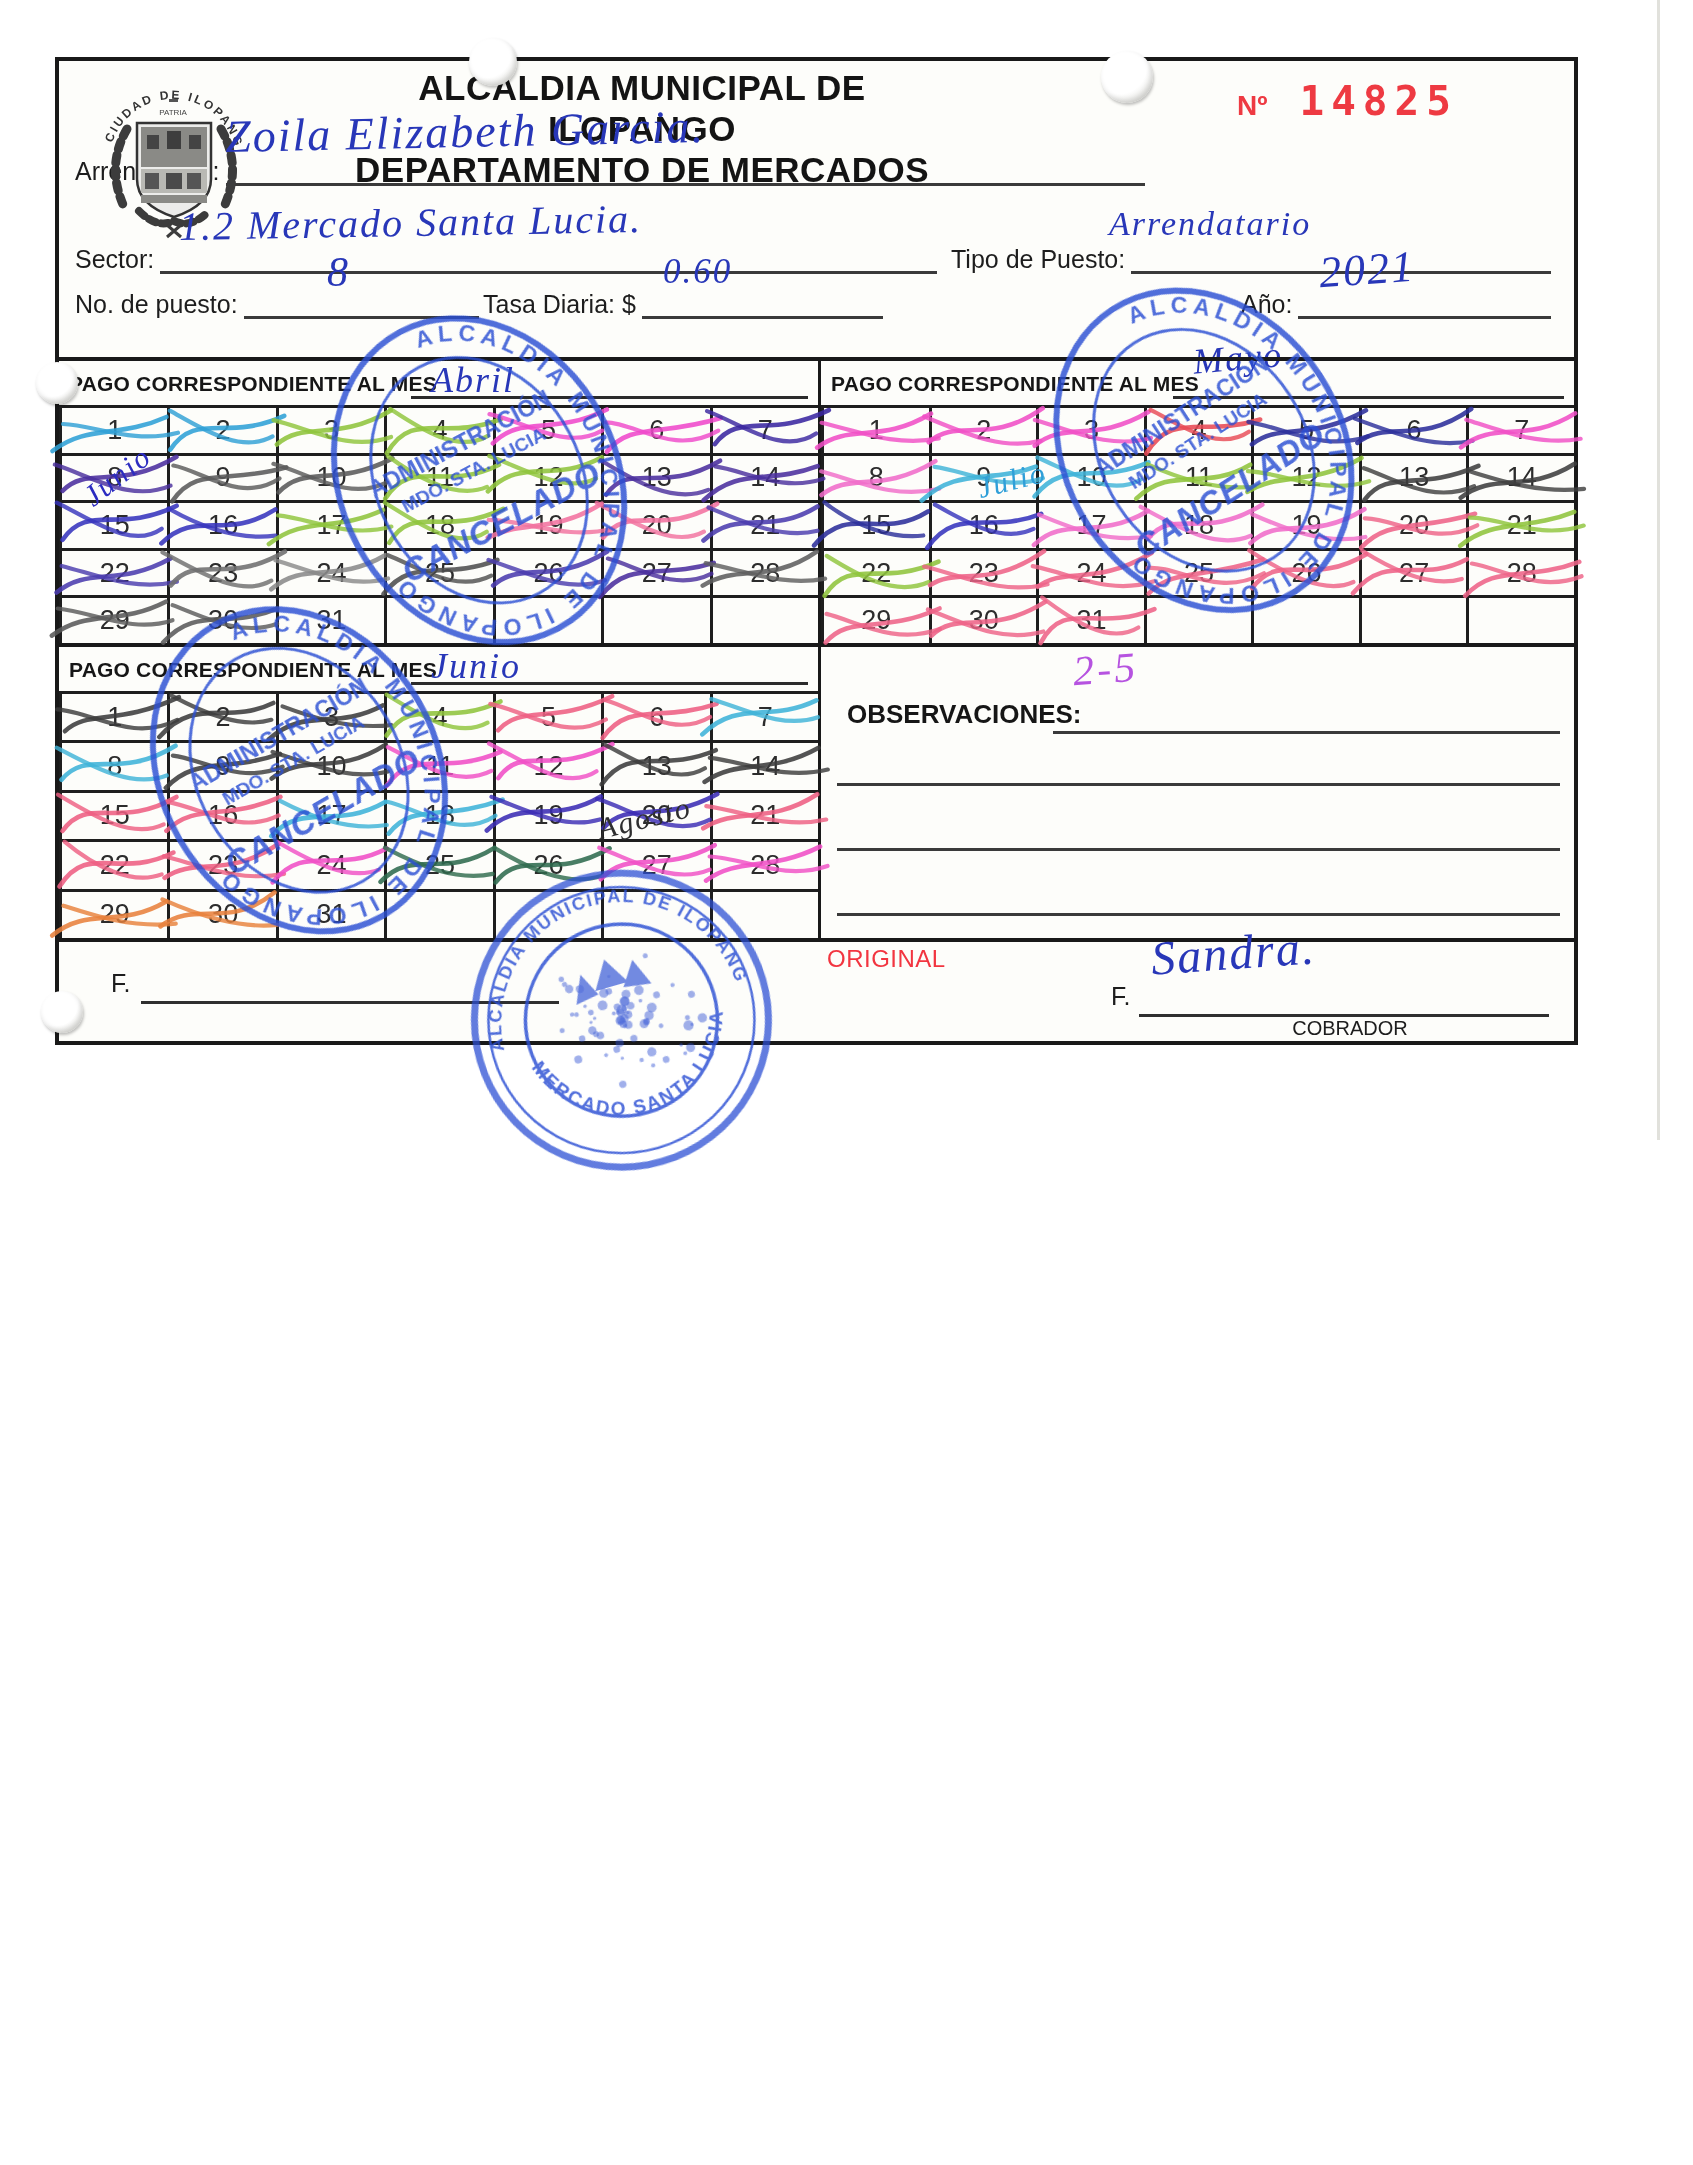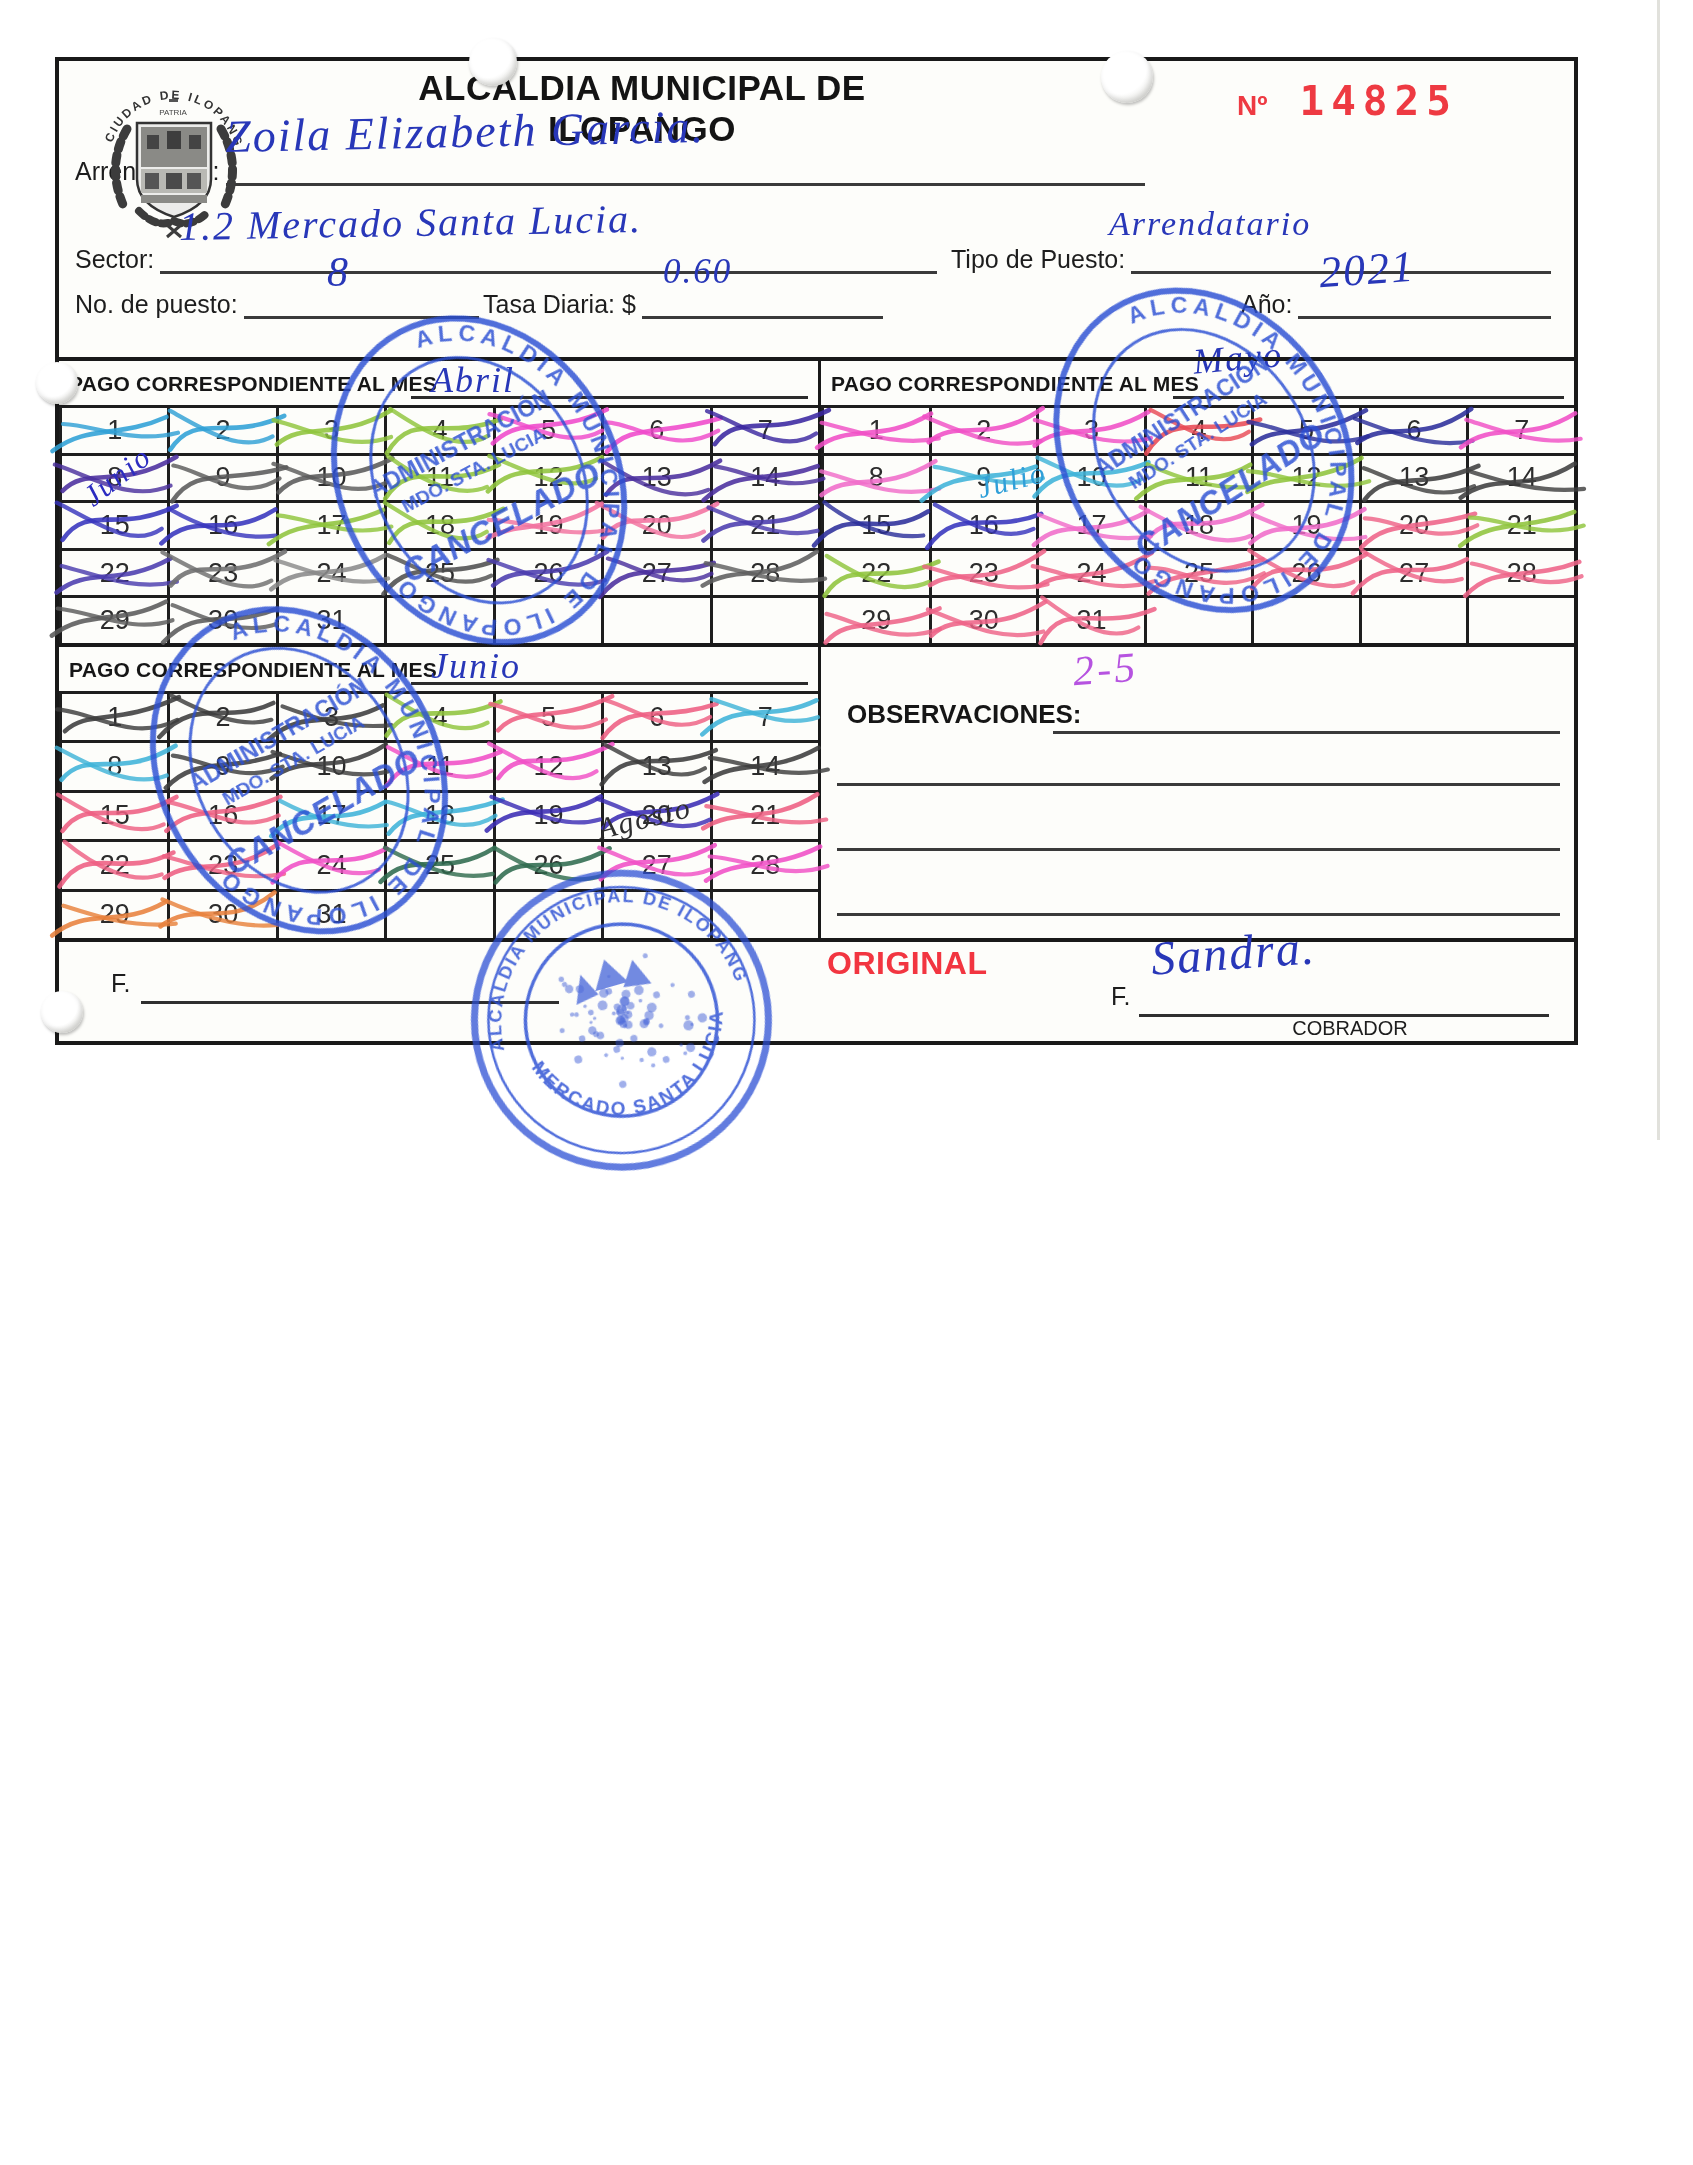--- a/index.html
+++ b/index.html
@@ -53,21 +53,21 @@
   .day-num{font-size:27px;color:#2c2c2c;z-index:0}
   svg.pen{position:absolute;left:-8px;top:-6px;width:124px;height:61px;z-index:2;overflow:visible;pointer-events:none}
   
   #obs{position:absolute;left:762px;top:586px;width:753px;height:291px}
   #obs-label{position:absolute;left:26px;top:52px;font-size:26px;font-weight:bold;color:#161616}
   #obs-value{position:absolute;left:252px;top:-2px;font-size:42px;font-family:"Liberation Serif",serif;font-style:italic;letter-spacing:3px;transform:rotate(-4deg);z-index:2}
   #obs-lline{position:absolute;left:232px;right:14px;top:84px;border-bottom:3px solid #3a3a3a}
   .obs-line{position:absolute;left:16px;right:14px;border-bottom:3px solid #3a3a3a}
   .obs-l0{top:136px}.obs-l1{top:201px}.obs-l2{top:266px}
   
-  #original{position:absolute;left:768px;top:884px;font-size:32px;font-weight:bold;color:#f23540;letter-spacing:.5px;z-index:2}
+  #original{position:absolute;left:768px;top:884px;font-size:24px;font-weight:normal;color:#f23540;letter-spacing:.5px;z-index:2}
   #f-left{position:absolute;left:52px;top:908px;font-size:25px;color:#1d1d1d}
   #f-left-line{position:absolute;left:82px;top:900px;width:418px;height:40px;border-bottom:3px solid #2f2f2f}
   #f-left-cap{position:absolute;left:100px;top:944px;width:340px;text-align:center;font-size:20px;line-height:27px;color:#1d1d1d}
   #f-right{position:absolute;left:1052px;top:921px;font-size:25px;color:#1d1d1d}
   #f-right-line{position:absolute;left:1080px;top:913px;width:410px;height:40px;border-bottom:3px solid #2f2f2f}
   #hw-sig{position:absolute;left:1092px;top:864px;font-size:48px;transform:rotate(-4deg)}
   #f-right-cap{position:absolute;left:1146px;top:956px;width:290px;text-align:center;font-size:20px;color:#1d1d1d}
   
   .stamp-wrap{position:absolute;z-index:3;opacity:.82;pointer-events:none;filter:blur(.3px)}
   .pen-note{position:absolute;z-index:3;font-family:"Liberation Serif",serif;font-style:italic;
@@ -108,20 +108,21 @@
     <rect x="100" y="110" width="14" height="16" fill="#555"></rect>
     <path d="M 54,132 L 120,132 L 120,140 L 54,140 Z" fill="#8a8a86"></path>
     <path d="M 40,66 Q 18,104 38,146" fill="none" stroke="#3c3c3c" stroke-width="9" stroke-dasharray="8 6" stroke-linecap="round"></path>
     <path d="M 134,66 Q 156,104 136,146" fill="none" stroke="#3c3c3c" stroke-width="9" stroke-dasharray="8 6" stroke-linecap="round"></path>
     <path d="M 52,148 Q 70,166 87,158 Q 104,166 122,148" fill="none" stroke="#3c3c3c" stroke-width="8" stroke-dasharray="7 6" stroke-linecap="round"></path>
     <path d="M 80,162 L 94,174 M 94,162 L 80,174" stroke="#3c3c3c" stroke-width="3"></path>
   </svg>
 
   <div id="title">
     <div>ALCALDIA MUNICIPAL DE ILOPANGO</div>
+    <div>DEPARTAMENTO DE MERCADOS</div>
   </div>
   <div id="numero">
     <span class="np">Nº</span>
     <span class="nn">14825</span>
   </div>
 
   <div class="frow" id="row-arr">
     <span class="flabel">Arrendatario:</span>
     <span class="fline"></span>
     <span class="hw" id="hw-arr">Zoila Elizabeth Garcia.</span>

